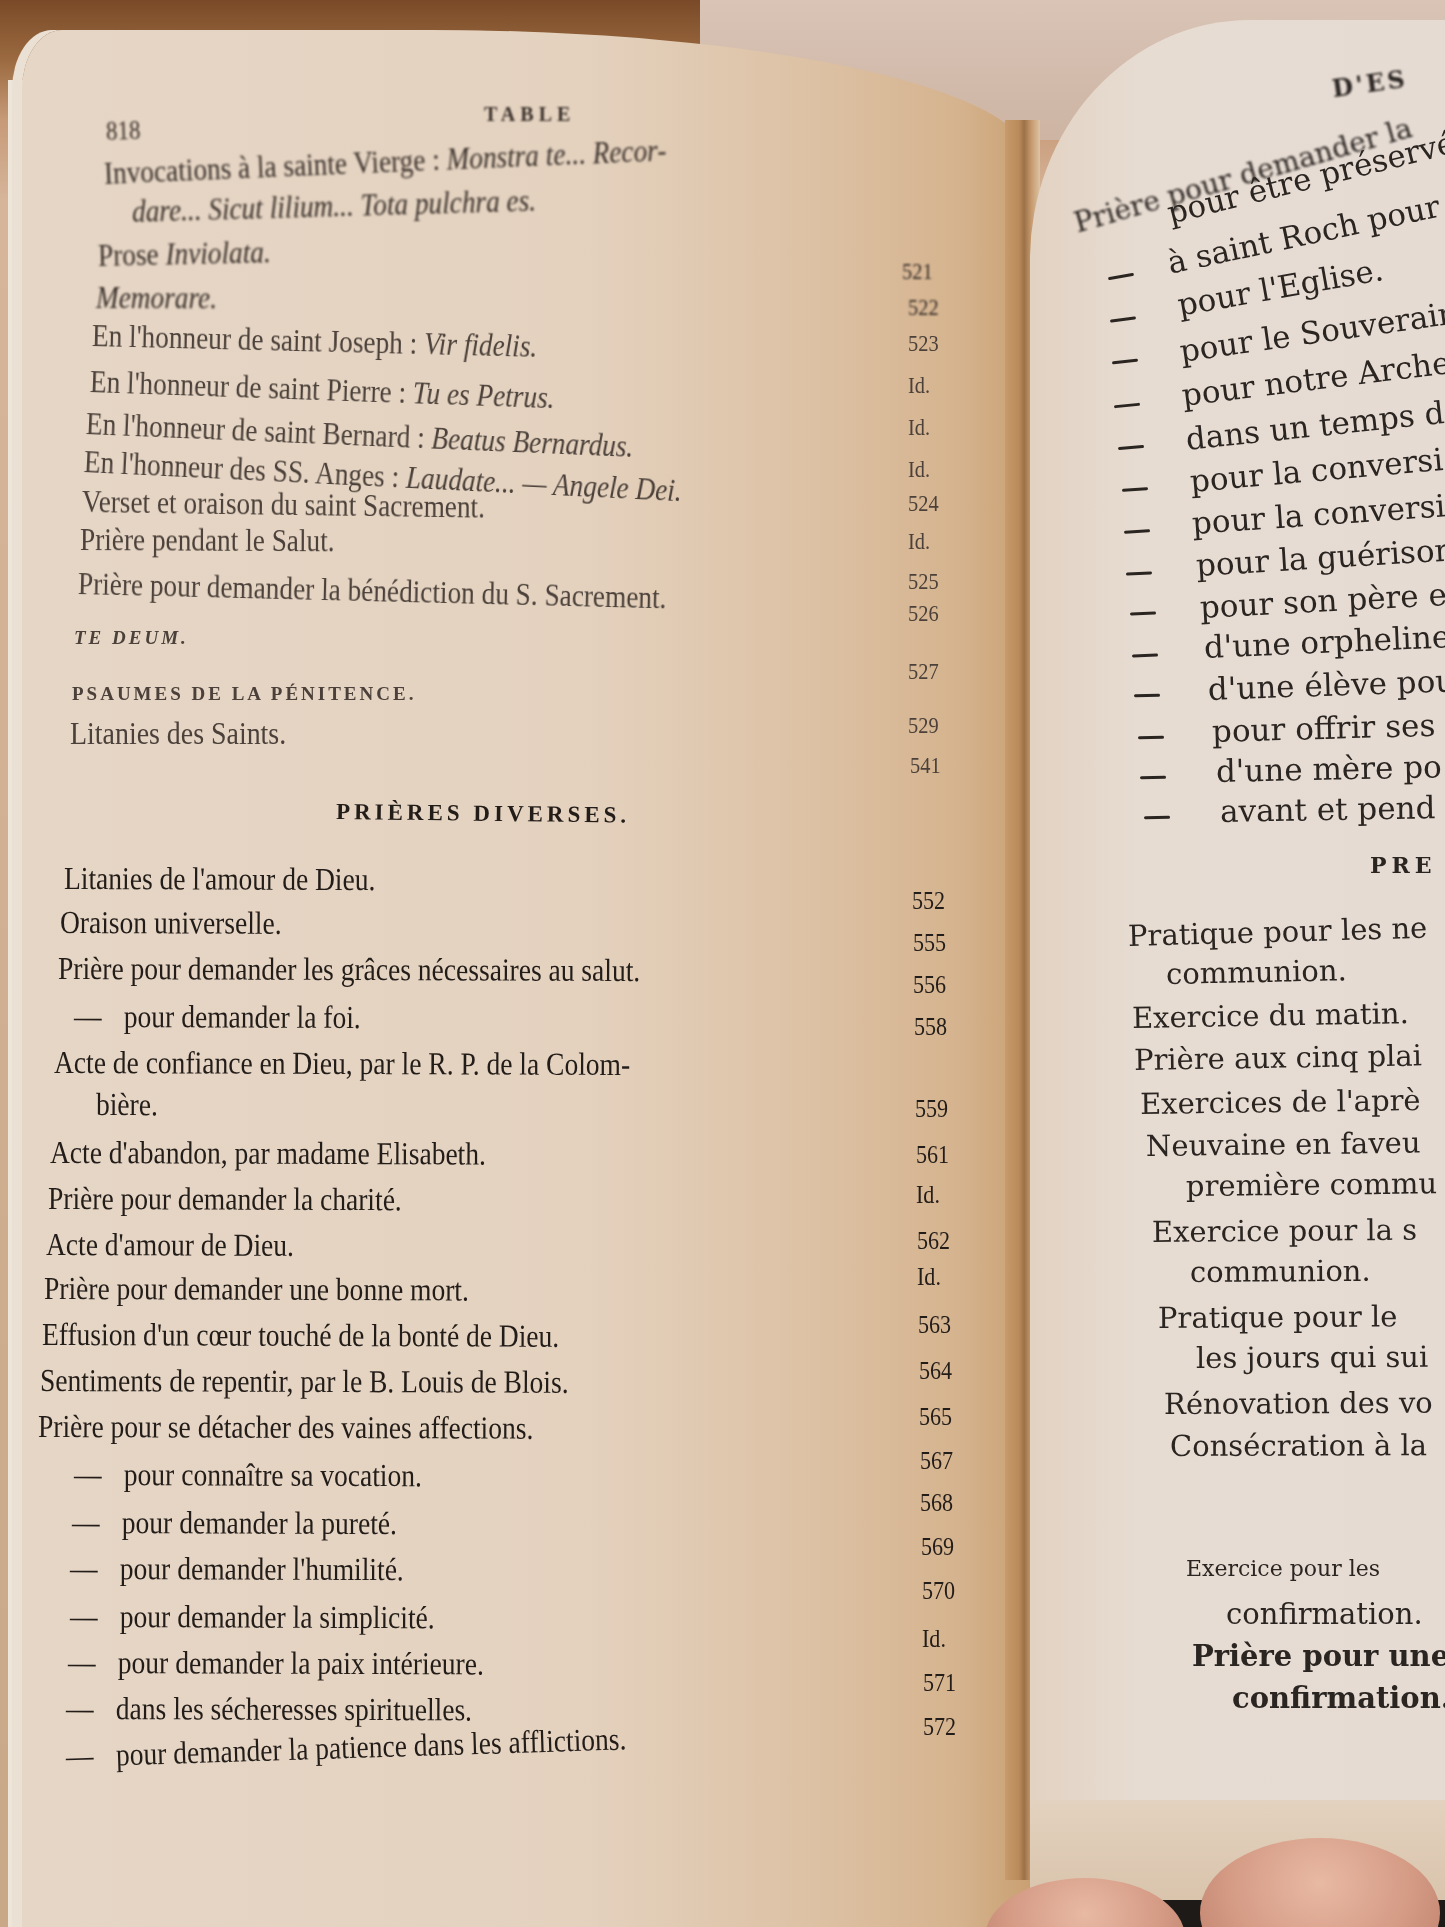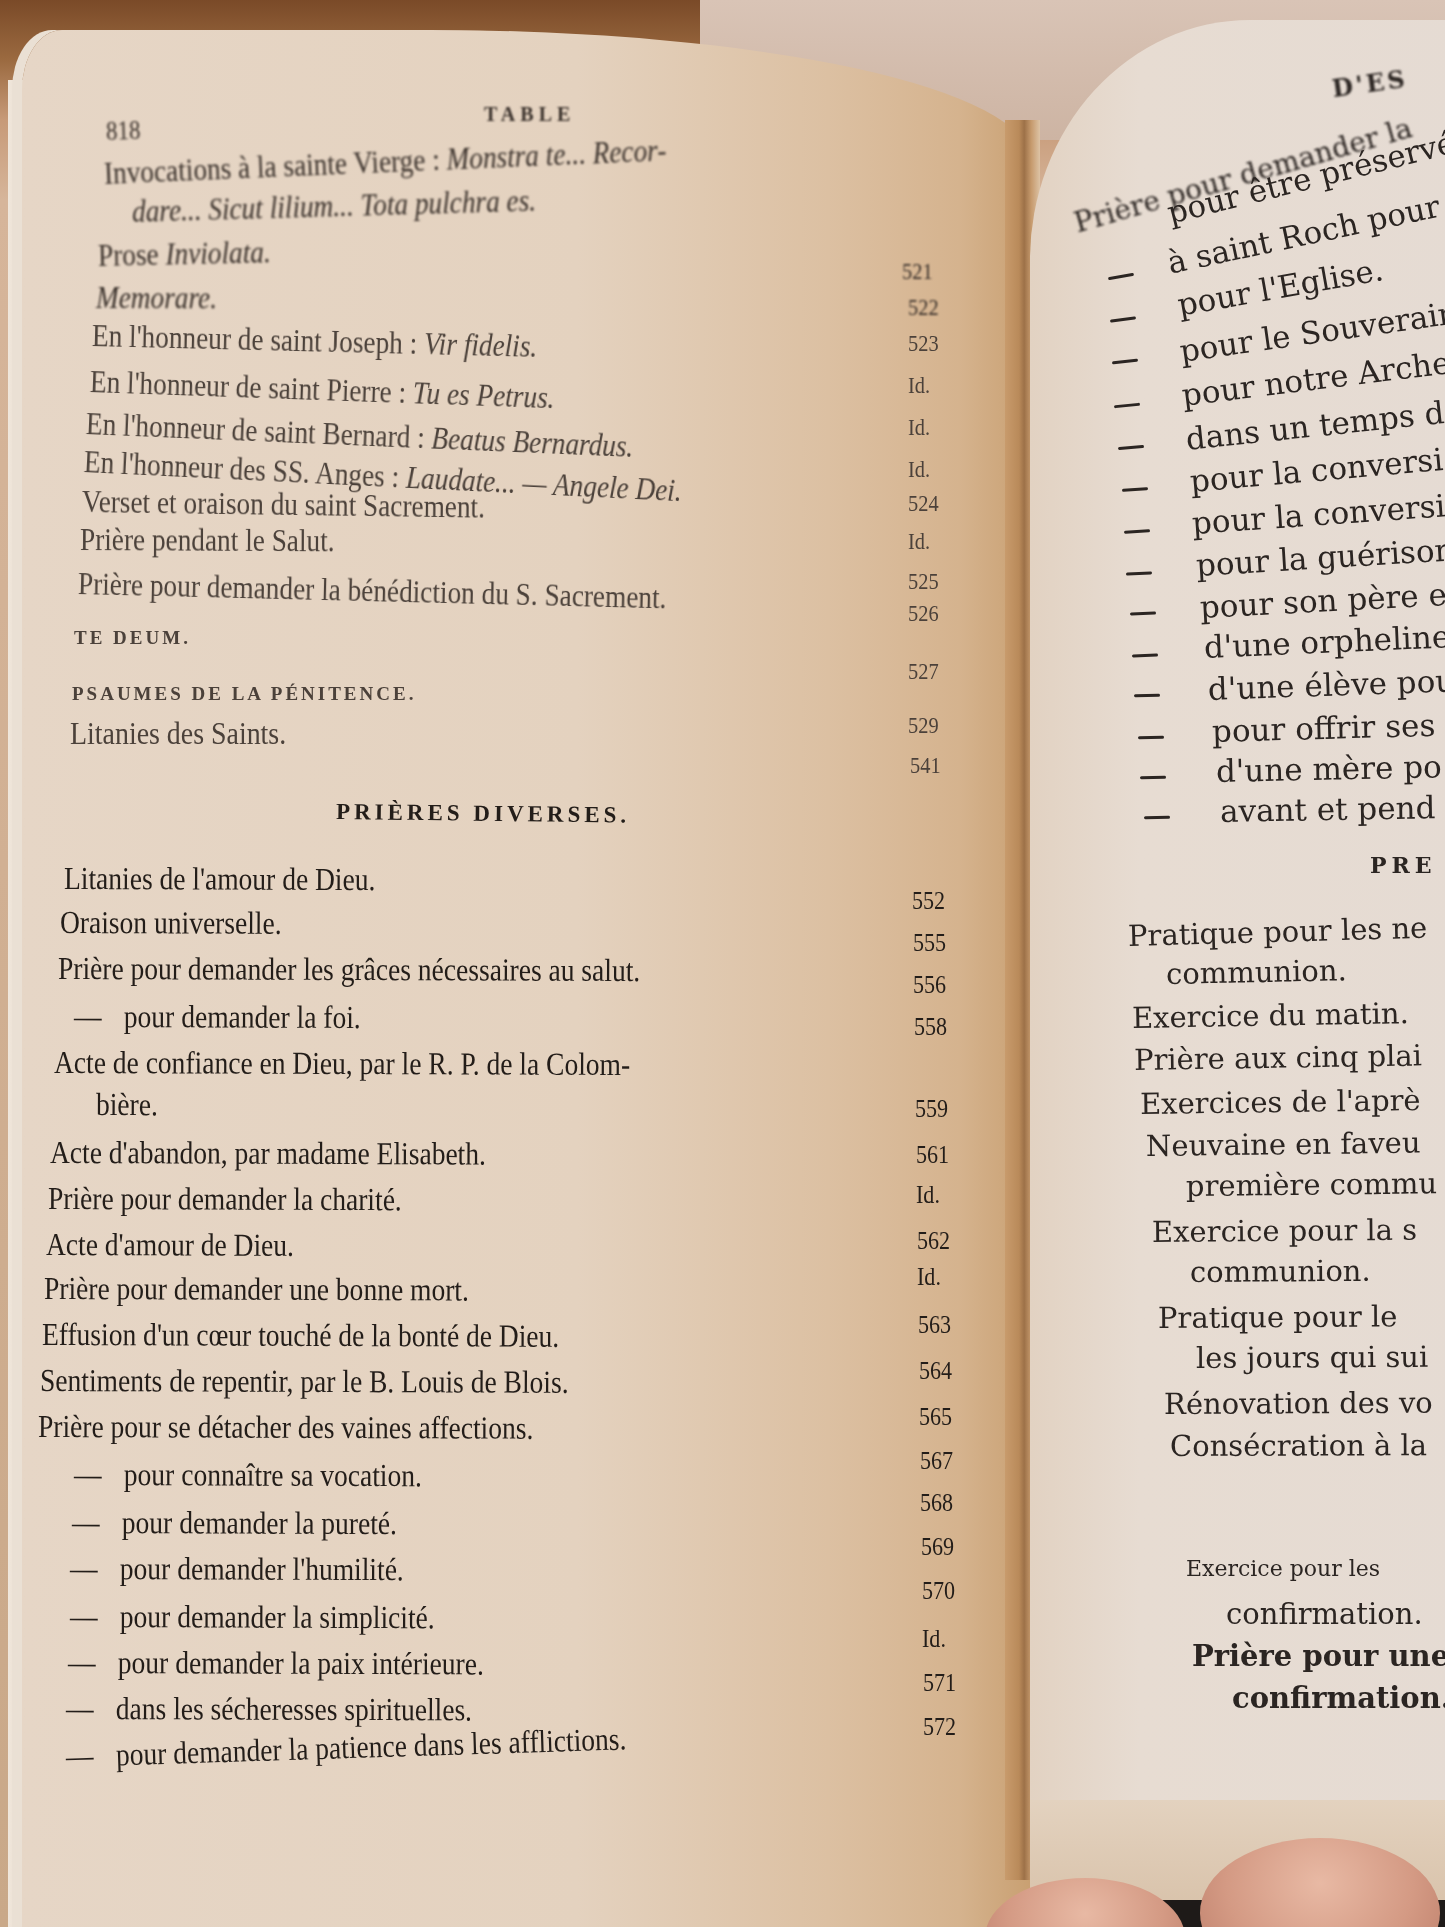--- a/index.html
+++ b/index.html
@@ -166,21 +166,21 @@
     <div class="text entry faded" style="left: 84px; top: 446px; transform: rotate(2.8deg) scaleX(0.88);"><span>En l'honneur des SS. Anges : </span><i>Laudate... — Angele Dei.</i></div>
     <div class="pagenum faded" style="left: 908px; top: 456px;">Id.</div>
     <div class="text entry faded" style="left: 82px; top: 486px; transform: rotate(0.8deg) scaleX(0.88);"><span>Verset et oraison du saint Sacrement.</span><i></i></div>
     <div class="pagenum faded" style="left: 908px; top: 490px;">524</div>
     <div class="text entry faded" style="left: 80px; top: 524px; transform: rotate(0.3deg) scaleX(0.88);"><span>Prière pendant le Salut.</span><i></i></div>
     <div class="pagenum faded" style="left: 908px; top: 528px;">Id.</div>
     <div class="text entry faded" style="left: 78px; top: 568px; transform: rotate(1.4deg) scaleX(0.88);"><span>Prière pour demander la bénédiction du S. Sacrement.</span><i></i></div>
     <div class="pagenum faded" style="left: 908px; top: 568px;">525</div>
   </div>
 
-<div class="text small-caps faded" style="left:74px; top:628px;">TE DEUM.</div>
+<div class="text small-caps faded" style="left:74px; top:628px;font-style:italic;">TE DEUM.</div>
 <div class="pagenum faded" style="left:908px; top:600px;">526</div>
 <div class="pagenum faded" style="left:908px; top:658px;">527</div>
 <div class="text small-caps faded" style="left:72px; top:684px;">PSAUMES DE LA PÉNITENCE.</div>
 <div class="pagenum faded" style="left:908px; top:712px;">529</div>
 <div class="text faded" style="left:70px; top:718px; font-size:31px; transform:scaleX(0.9); transform-origin:left center;">Litanies des Saints.</div>
 <div class="pagenum faded" style="left:910px; top:752px;">541</div>
 
 <div class="text section-title" style="left:336px; top:800px; transform:rotate(0.7deg); transform-origin:left center;">PRIÈRES DIVERSES.</div>
 
 <div id="left-diverses">

